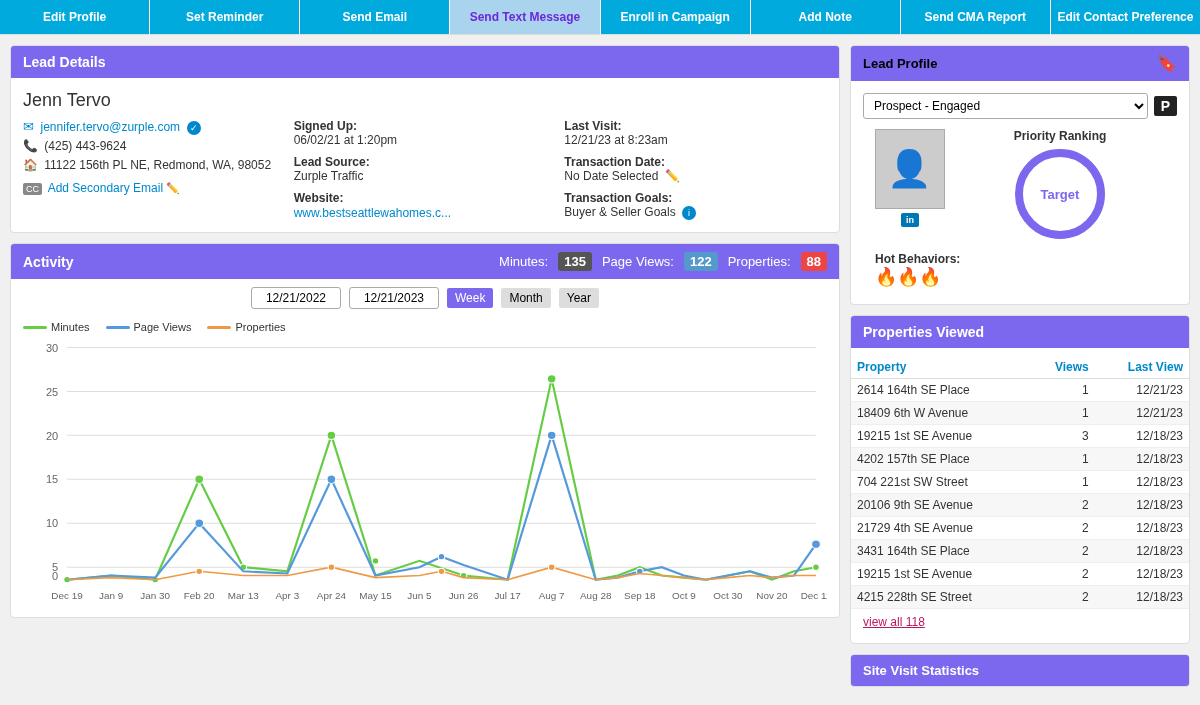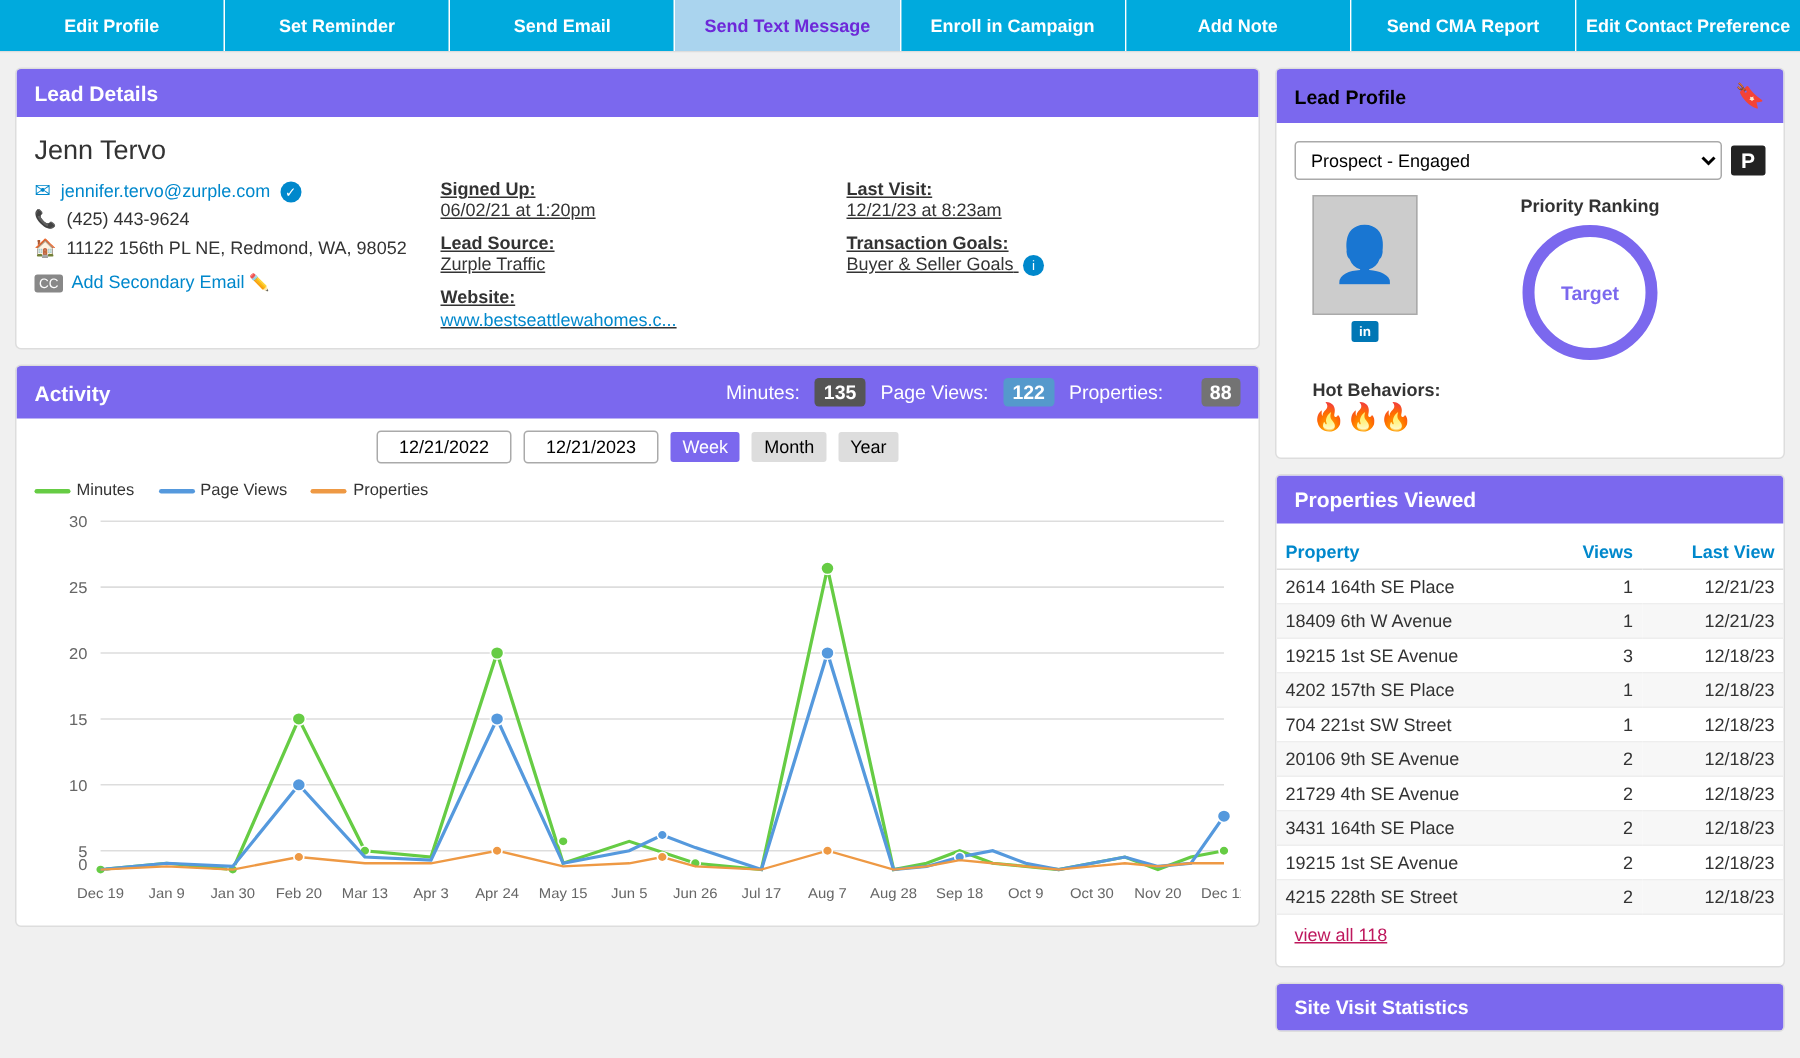--- a/index.html
+++ b/index.html
@@ -29,39 +29,39 @@
     .panel-body { padding: 12px; }
 
     
     .lead-name { font-size: 18px; font-weight: normal; margin-bottom: 8px; }
     .lead-info-grid { display: grid; grid-template-columns: 1fr 1fr 1fr; gap: 8px; }
     .lead-contact { display: flex; flex-direction: column; gap: 4px; }
     .lead-contact a { color: #0088cc; text-decoration: none; font-size: 12px; }
     .lead-contact .phone { font-size: 12px; }
     .lead-contact .address { font-size: 12px; line-height: 1.4; }
     .secondary-email { color: #0088cc; font-size: 12px; cursor: pointer; margin-top: 4px; }
-    .info-block { display: flex; flex-direction: column; gap: 8px; text-decoration: underline; }
+    .info-block { display: flex; flex-direction: column; gap: 8px; }
     .info-block .label { font-weight: bold; font-size: 12px; }
     .info-block .value { font-size: 12px; }
     .info-block a { color: #0088cc; text-decoration: none; font-size: 12px; }
     .icon-inline { display: inline-block; width: 14px; height: 14px; background: #0088cc; border-radius: 50%; color: white; font-size: 9px; text-align: center; line-height: 14px; margin-left: 3px; vertical-align: middle; }
     .icon-mail { color: #0088cc; margin-right: 3px; }
     .icon-phone { color: #0088cc; margin-right: 3px; }
     .icon-home { color: #0088cc; margin-right: 3px; }
     .icon-cc { background: #888; color: white; border-radius: 2px; padding: 1px 3px; font-size: 9px; margin-right: 3px; }
 
     
     .activity-header {
       background: #7b68ee; color: #fff; padding: 8px 12px;
       display: flex; align-items: center; gap: 10px;
     }
     .activity-title { font-weight: bold; font-size: 14px; flex: 1; }
     .stat-val { background: #555; color: #fff; padding: 2px 6px; border-radius: 3px; font-weight: bold; }
     .stat-val.blue { background: #5599cc; }
-    .stat-val.orange { background: #737373; margin-left: 15px; }
+    .stat-val.orange { background: #ef4444; }
     .chart-controls { display: flex; align-items: center; gap: 8px; padding: 8px 12px; justify-content: center; }
     .date-input { border: 1px solid #aaa; padding: 3px 6px; border-radius: 3px; font-size: 12px; width: 90px; text-align: center; }
     .period-btn { padding: 3px 8px; font-size: 12px; border: none; cursor: pointer; background: #ddd; border-radius: 2px; }
     .period-btn.active { background: #7b68ee; color: white; }
     .chart-legend { display: flex; gap: 16px; padding: 4px 12px; font-size: 11px; align-items: center; }
     .legend-item { display: flex; align-items: center; gap: 4px; }
     .legend-dot { width: 12px; height: 3px; border-radius: 2px; }
 
     
     .chart-area { padding: 0 12px 8px; position: relative; height: 280px; }
@@ -169,20 +169,27 @@
             <div>
               <div class="label">Website:</div>
               <a href="#">www.bestseattlewahomes.c...</a>
             </div>
           </div>
 
           <div class="info-block">
             <div>
               <div class="label">Last Visit:</div>
               <div class="value">12/21/23 at 8:23am</div>
+            </div>
+            <div>
+              <div class="label">Transaction Date:</div>
+              <div class="value">
+                <span>No Date Selected</span>
+                <span style="color:#0088cc; cursor:pointer; margin-left:4px;">✏️</span>
+              </div>
             </div>
             <div>
               <div class="label">Transaction Goals:</div>
               <div class="value">
                 <span>Buyer &amp; Seller Goals</span>
                 <span class="icon-inline" style="background:#0088cc;">i</span>
               </div>
             </div>
           </div>
         </div>

